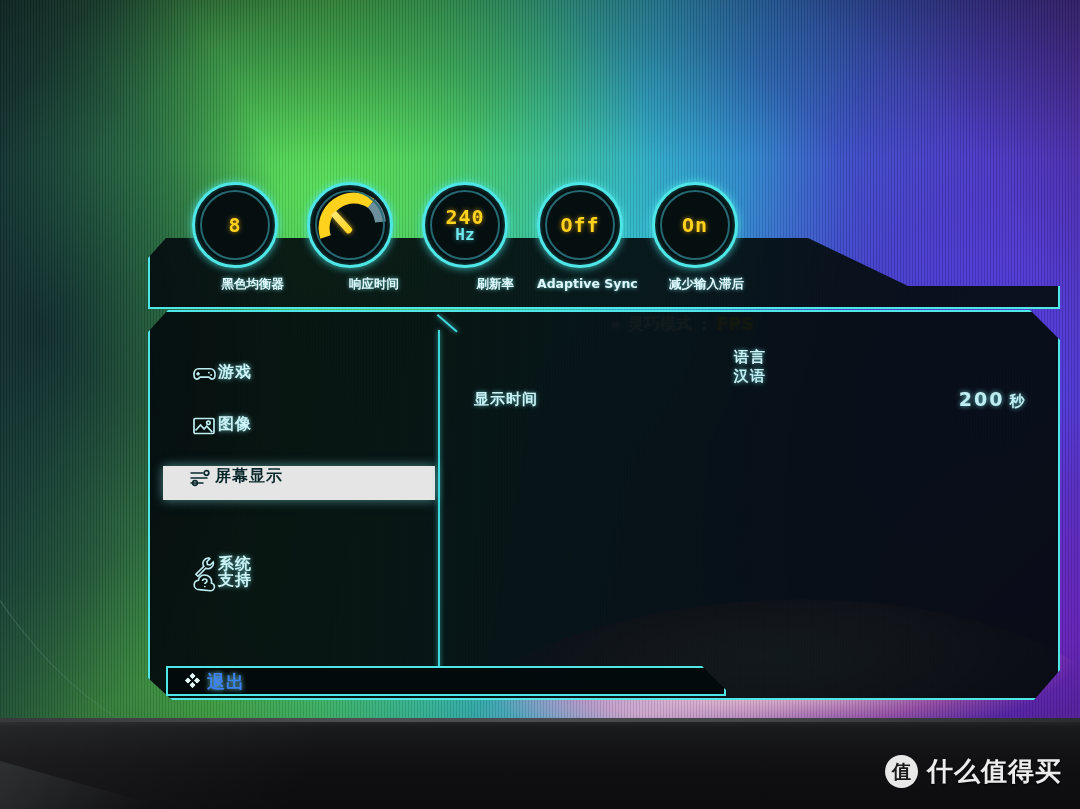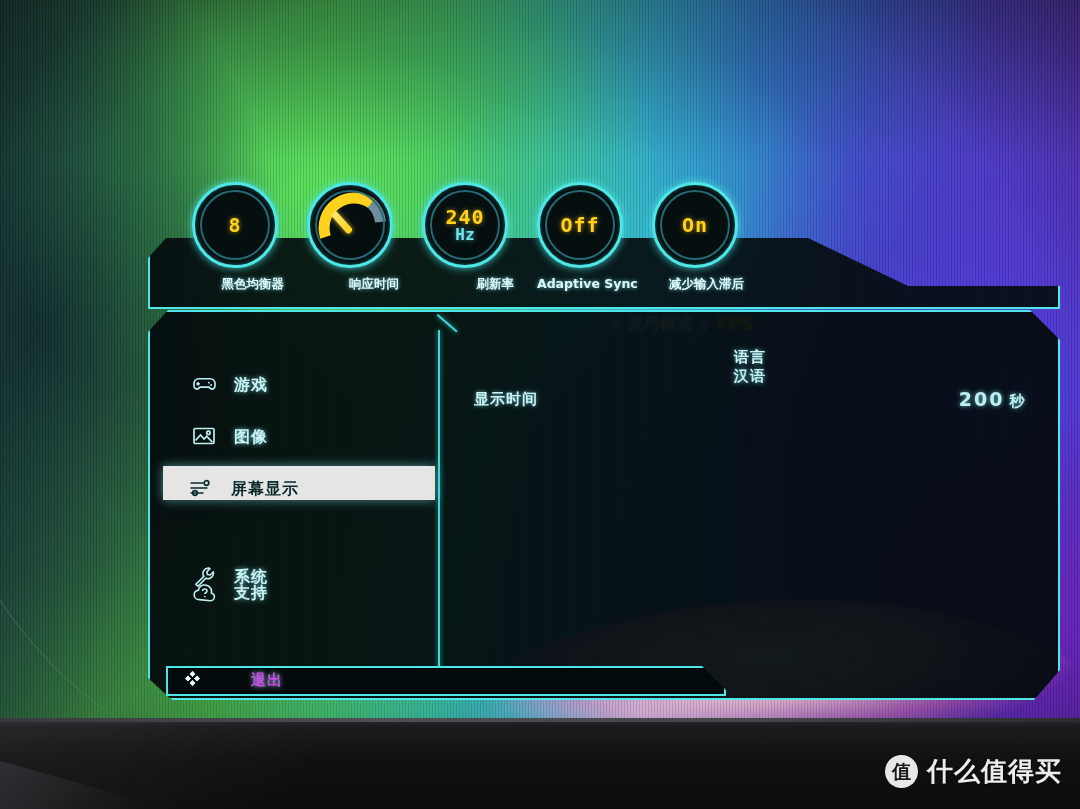--- a/index.html
+++ b/index.html
@@ -124,21 +124,21 @@
   .title-dot{width:7px;height:7px;border-radius:50%;background:#bfefef;
       box-shadow:0 0 5px rgba(190,240,240,.9);margin-left:182px;}
   .title-zh{color:#dff8fb;font-size:16px;font-weight:bold;
       text-shadow:0 0 5px rgba(130,235,240,.85);}
   .title-val{color:#ffd21e;font-size:17px;font-weight:bold;letter-spacing:.5px;
       text-shadow:0 0 6px rgba(255,200,30,.8);}
 
   
   .sidebar{position:absolute;left:150px;top:312px;width:288px;height:386px;}
   .menu-item{position:absolute;left:34px;width:252px;height:34px;
-      display:flex;align-items:flex-end;gap:16px;box-sizing:border-box;padding-left:6px;}
+      display:flex;align-items:flex-start;gap:0;box-sizing:border-box;padding-left:6px;}
   .menu-item .mlabel{color:#cdf3f7;font-size:16px;font-weight:bold;letter-spacing:1px;
       text-shadow:0 0 5px rgba(120,230,235,.8);}
   .menu-item.sel{left:13px;width:272px;background:#e5e5e5;
       box-shadow:0 0 10px rgba(130,230,235,.55);padding-left:24px;}
   .menu-item.sel .mlabel{color:#09272b;text-shadow:none;}
   .menu-item.sel svg{stroke:#0a2a2e;}
   .micon{width:28px;height:24px;display:flex;align-items:center;justify-content:center;flex:0 0 28px;}
   .micon svg{stroke:#bfeef3;fill:none;stroke-width:1.7;}
 
   
@@ -163,22 +163,22 @@
   .exitbar{position:absolute;left:166px;top:666px;width:560px;height:30px;
       background:rgba(3,10,12,.95);
       clip-path:polygon(0 0, 536px 0, 560px 24px, 560px 30px, 0 30px);}
   .exitbar-line{position:absolute;left:166px;top:666px;width:560px;height:30px;
       clip-path:polygon(0 0, 536px 0, 560px 24px, 560px 30px, 0 30px);
       background:#4ee6e6;padding:2px;box-sizing:border-box;
       -webkit-mask:linear-gradient(#000,#000) content-box, linear-gradient(#000,#000);
       -webkit-mask-composite:xor;mask-composite:exclude;
       filter:drop-shadow(0 0 4px rgba(78,230,230,.85));}
   .exit-inner{position:absolute;left:184px;top:670px;display:flex;align-items:center;gap:6px;}
-  .exit-label{color:#d946ef;font-size:15px;font-weight:bold;letter-spacing:1px;
-      text-shadow:0 0 5px rgba(140,235,240,.85);margin-left:44px;}
+  .exit-label{color:#3b82f6;font-size:18px;font-weight:bold;letter-spacing:1px;
+      text-shadow:0 0 5px rgba(140,235,240,.85);}
 </style>
 </head>
 <body>
 
 <div id="stage">
 
   <div class="screen">
     <div class="bg-layer bg-base"></div>
     <div class="bg-layer bg-greenglow"></div>
     <div class="bg-layer bg-tealglow"></div>

